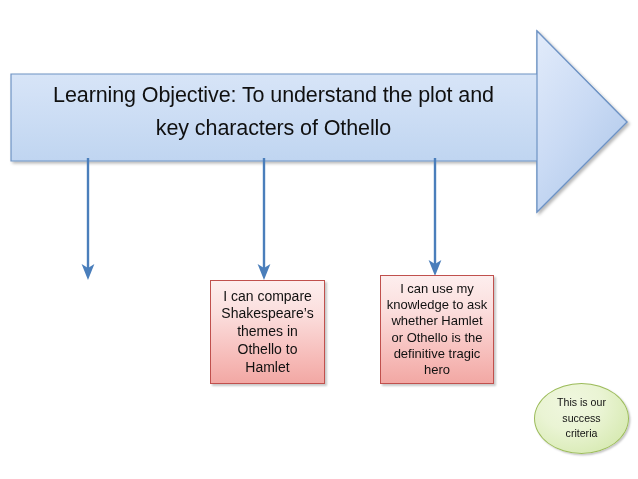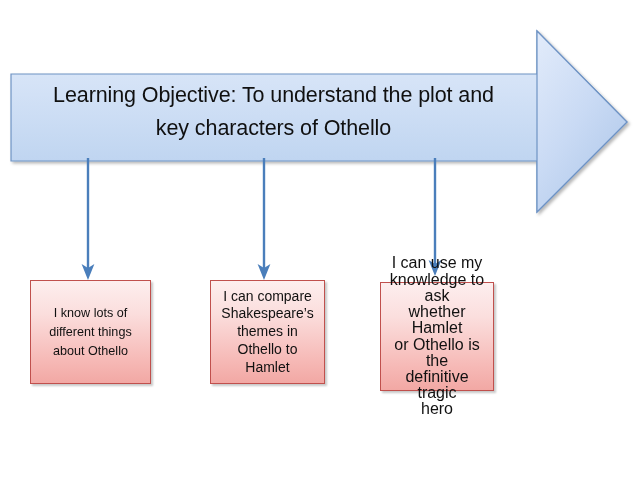--- a/index.html
+++ b/index.html
@@ -82,23 +82,22 @@
   }
   #crit-box-2 {
     left: 210px; top: 280px;
     width: 115px; height: 104px;
     font-size: 14px;
     line-height: 17.8px;
   }
   #crit-box-3 {
     left: 380px; top: 275px;
     width: 114px; height: 109px;
-    font-size: 16px;
+    font-size: 13px;
     line-height: 16.2px;
-    margin-top: 7px;
   }
 
   
   #success-oval {
     position: absolute;
     left: 534px;
     top: 383px;
     width: 95px;
     height: 71px;
     box-sizing: border-box;
@@ -163,31 +162,31 @@
     </svg>
   </div>
 
   <div class="connector" style="left:426px; top:158px; height:120px;">
     <svg width="18" height="120" viewBox="0 0 18 120" xmlns="http://www.w3.org/2000/svg" aria-hidden="true">
       <line x1="9" y1="0" x2="9" y2="106" stroke="#4a7ebb" stroke-width="2.4"></line>
       <path d="M 9 118 L 2.6 102 L 9 106 L 15.4 102 Z" fill="#4a7ebb"></path>
     </svg>
   </div>
 
-  <div class="crit-box" id="crit-box-1">I know lots of
-different things
-about Othello</div>
 
   <div class="crit-box" id="crit-box-2">I can compare
 Shakespeare’s
 themes in
 Othello to
 Hamlet</div>
 
   <div class="crit-box" id="crit-box-3">I can use my
 knowledge to ask
 whether Hamlet
 or Othello is the
 definitive tragic
 hero</div>
 
+  <div id="success-oval">This is our
+success
+criteria</div>
 
 </div>
 
 </body></html>

